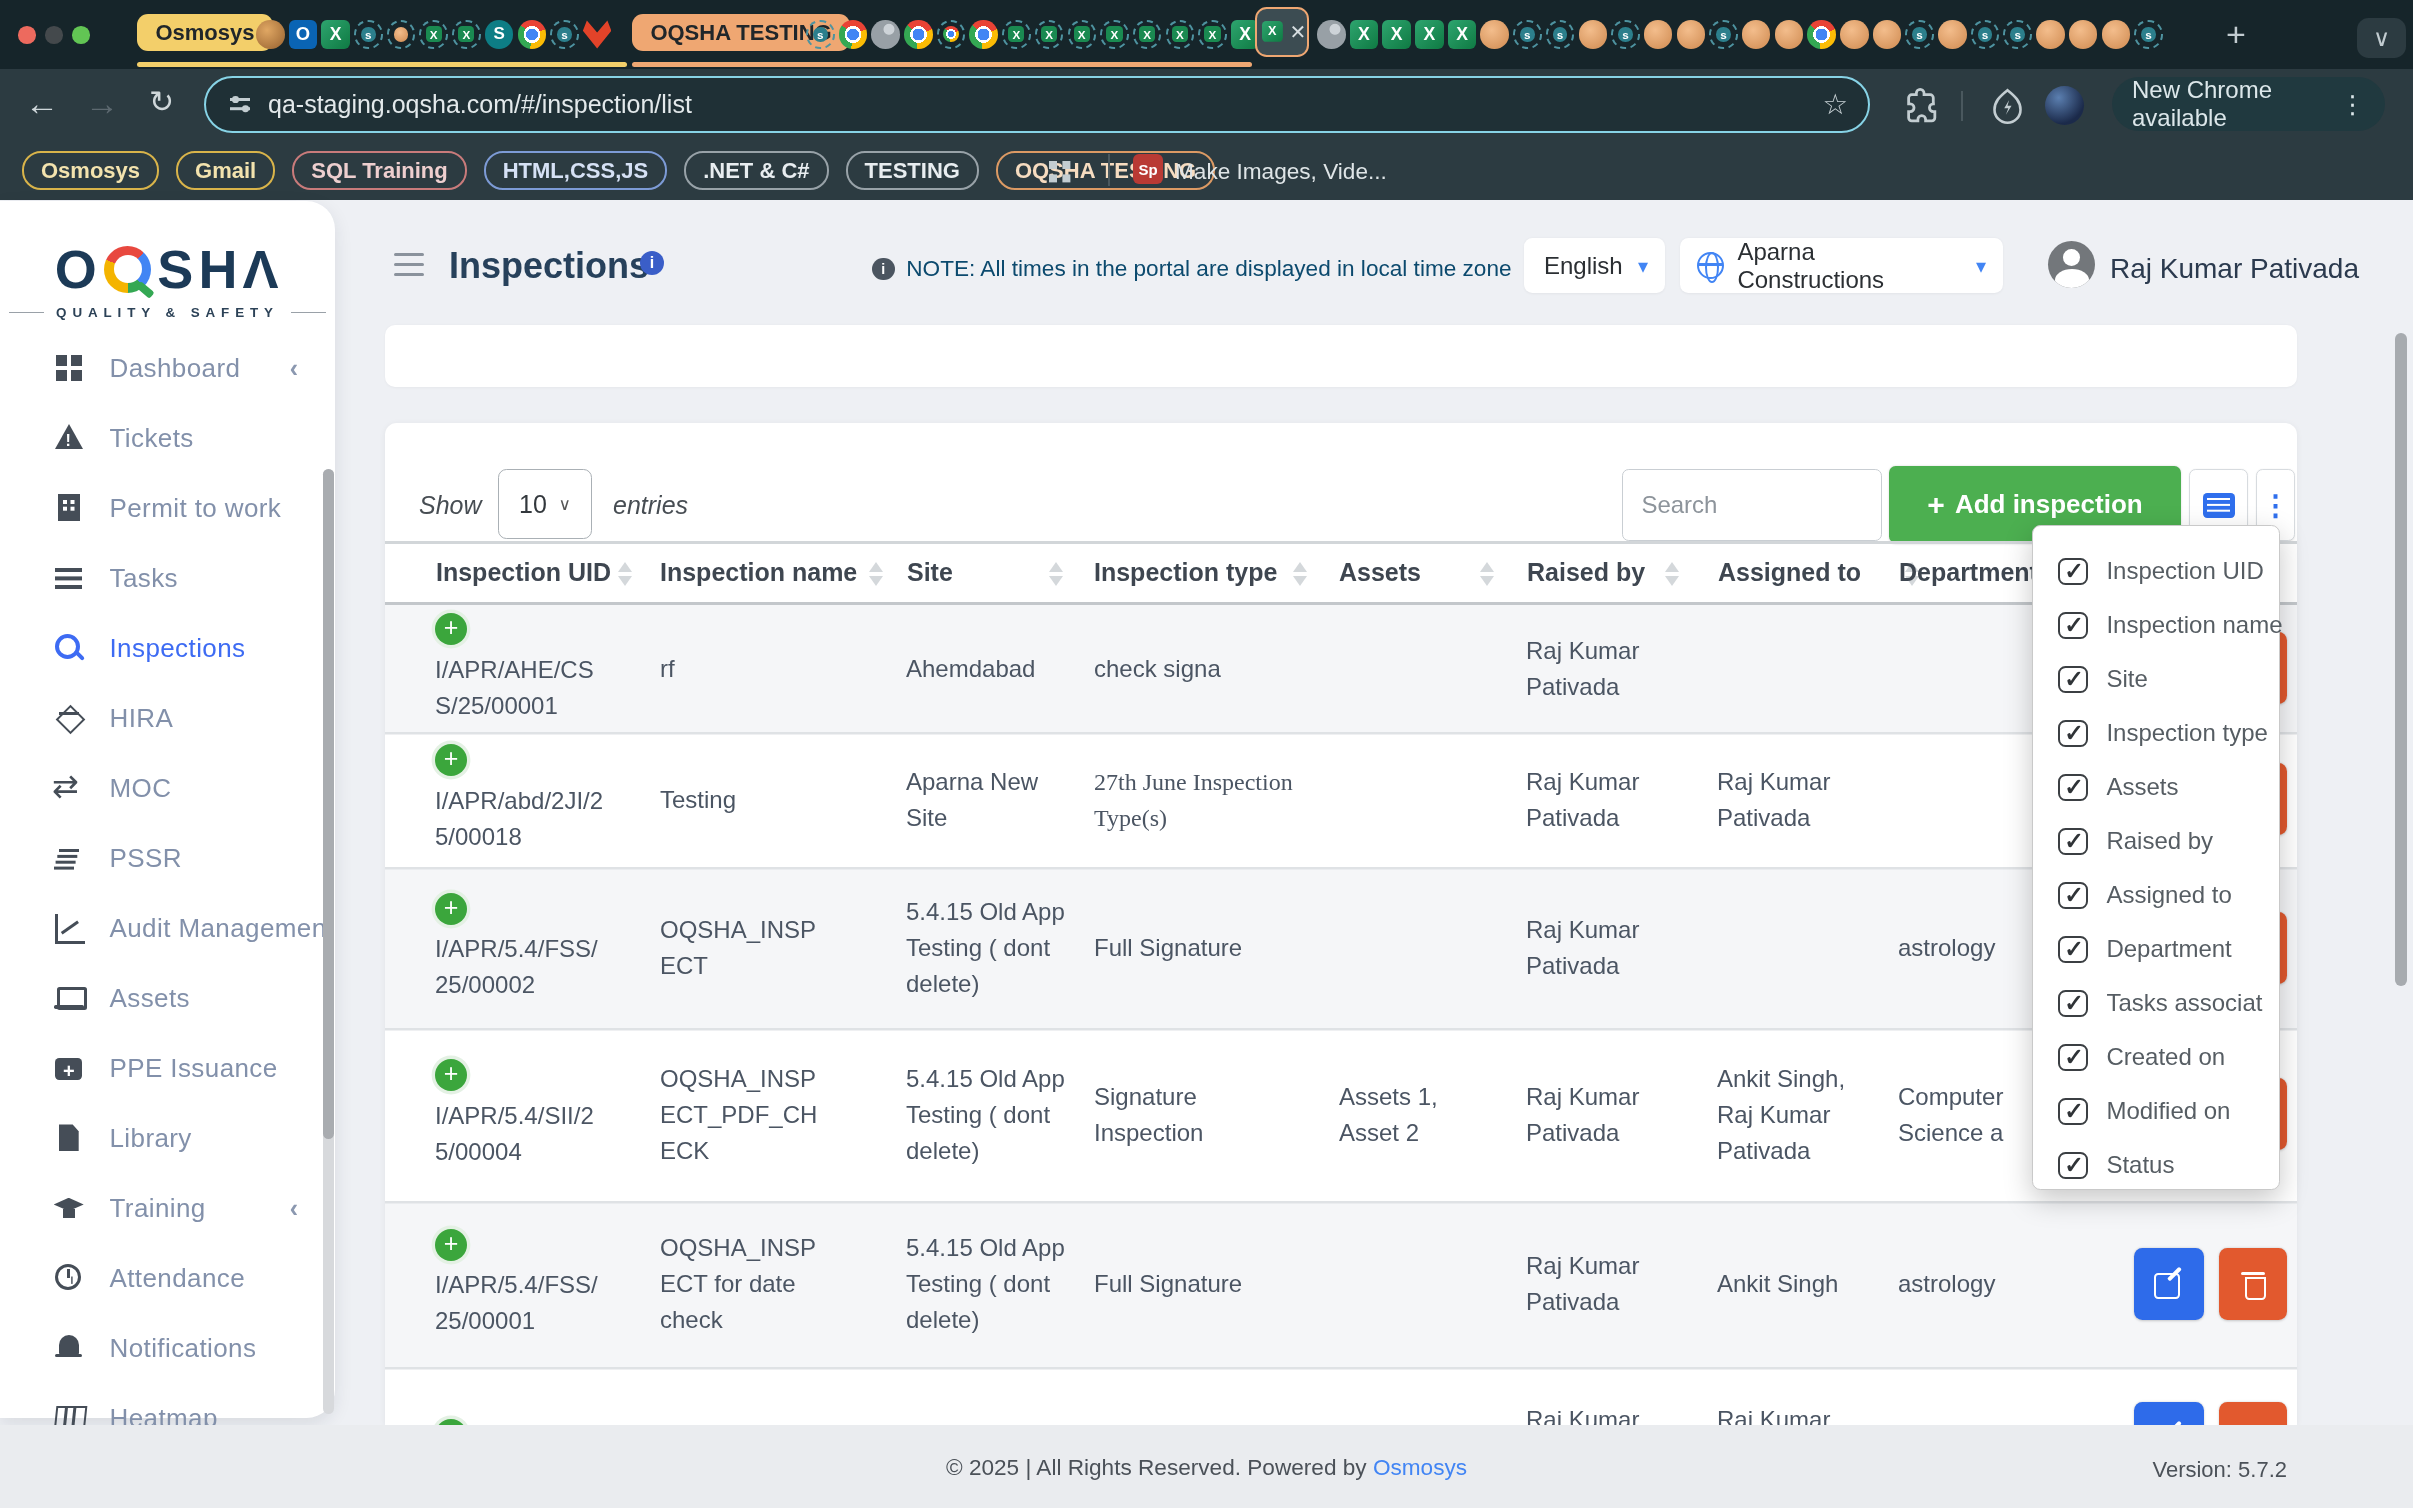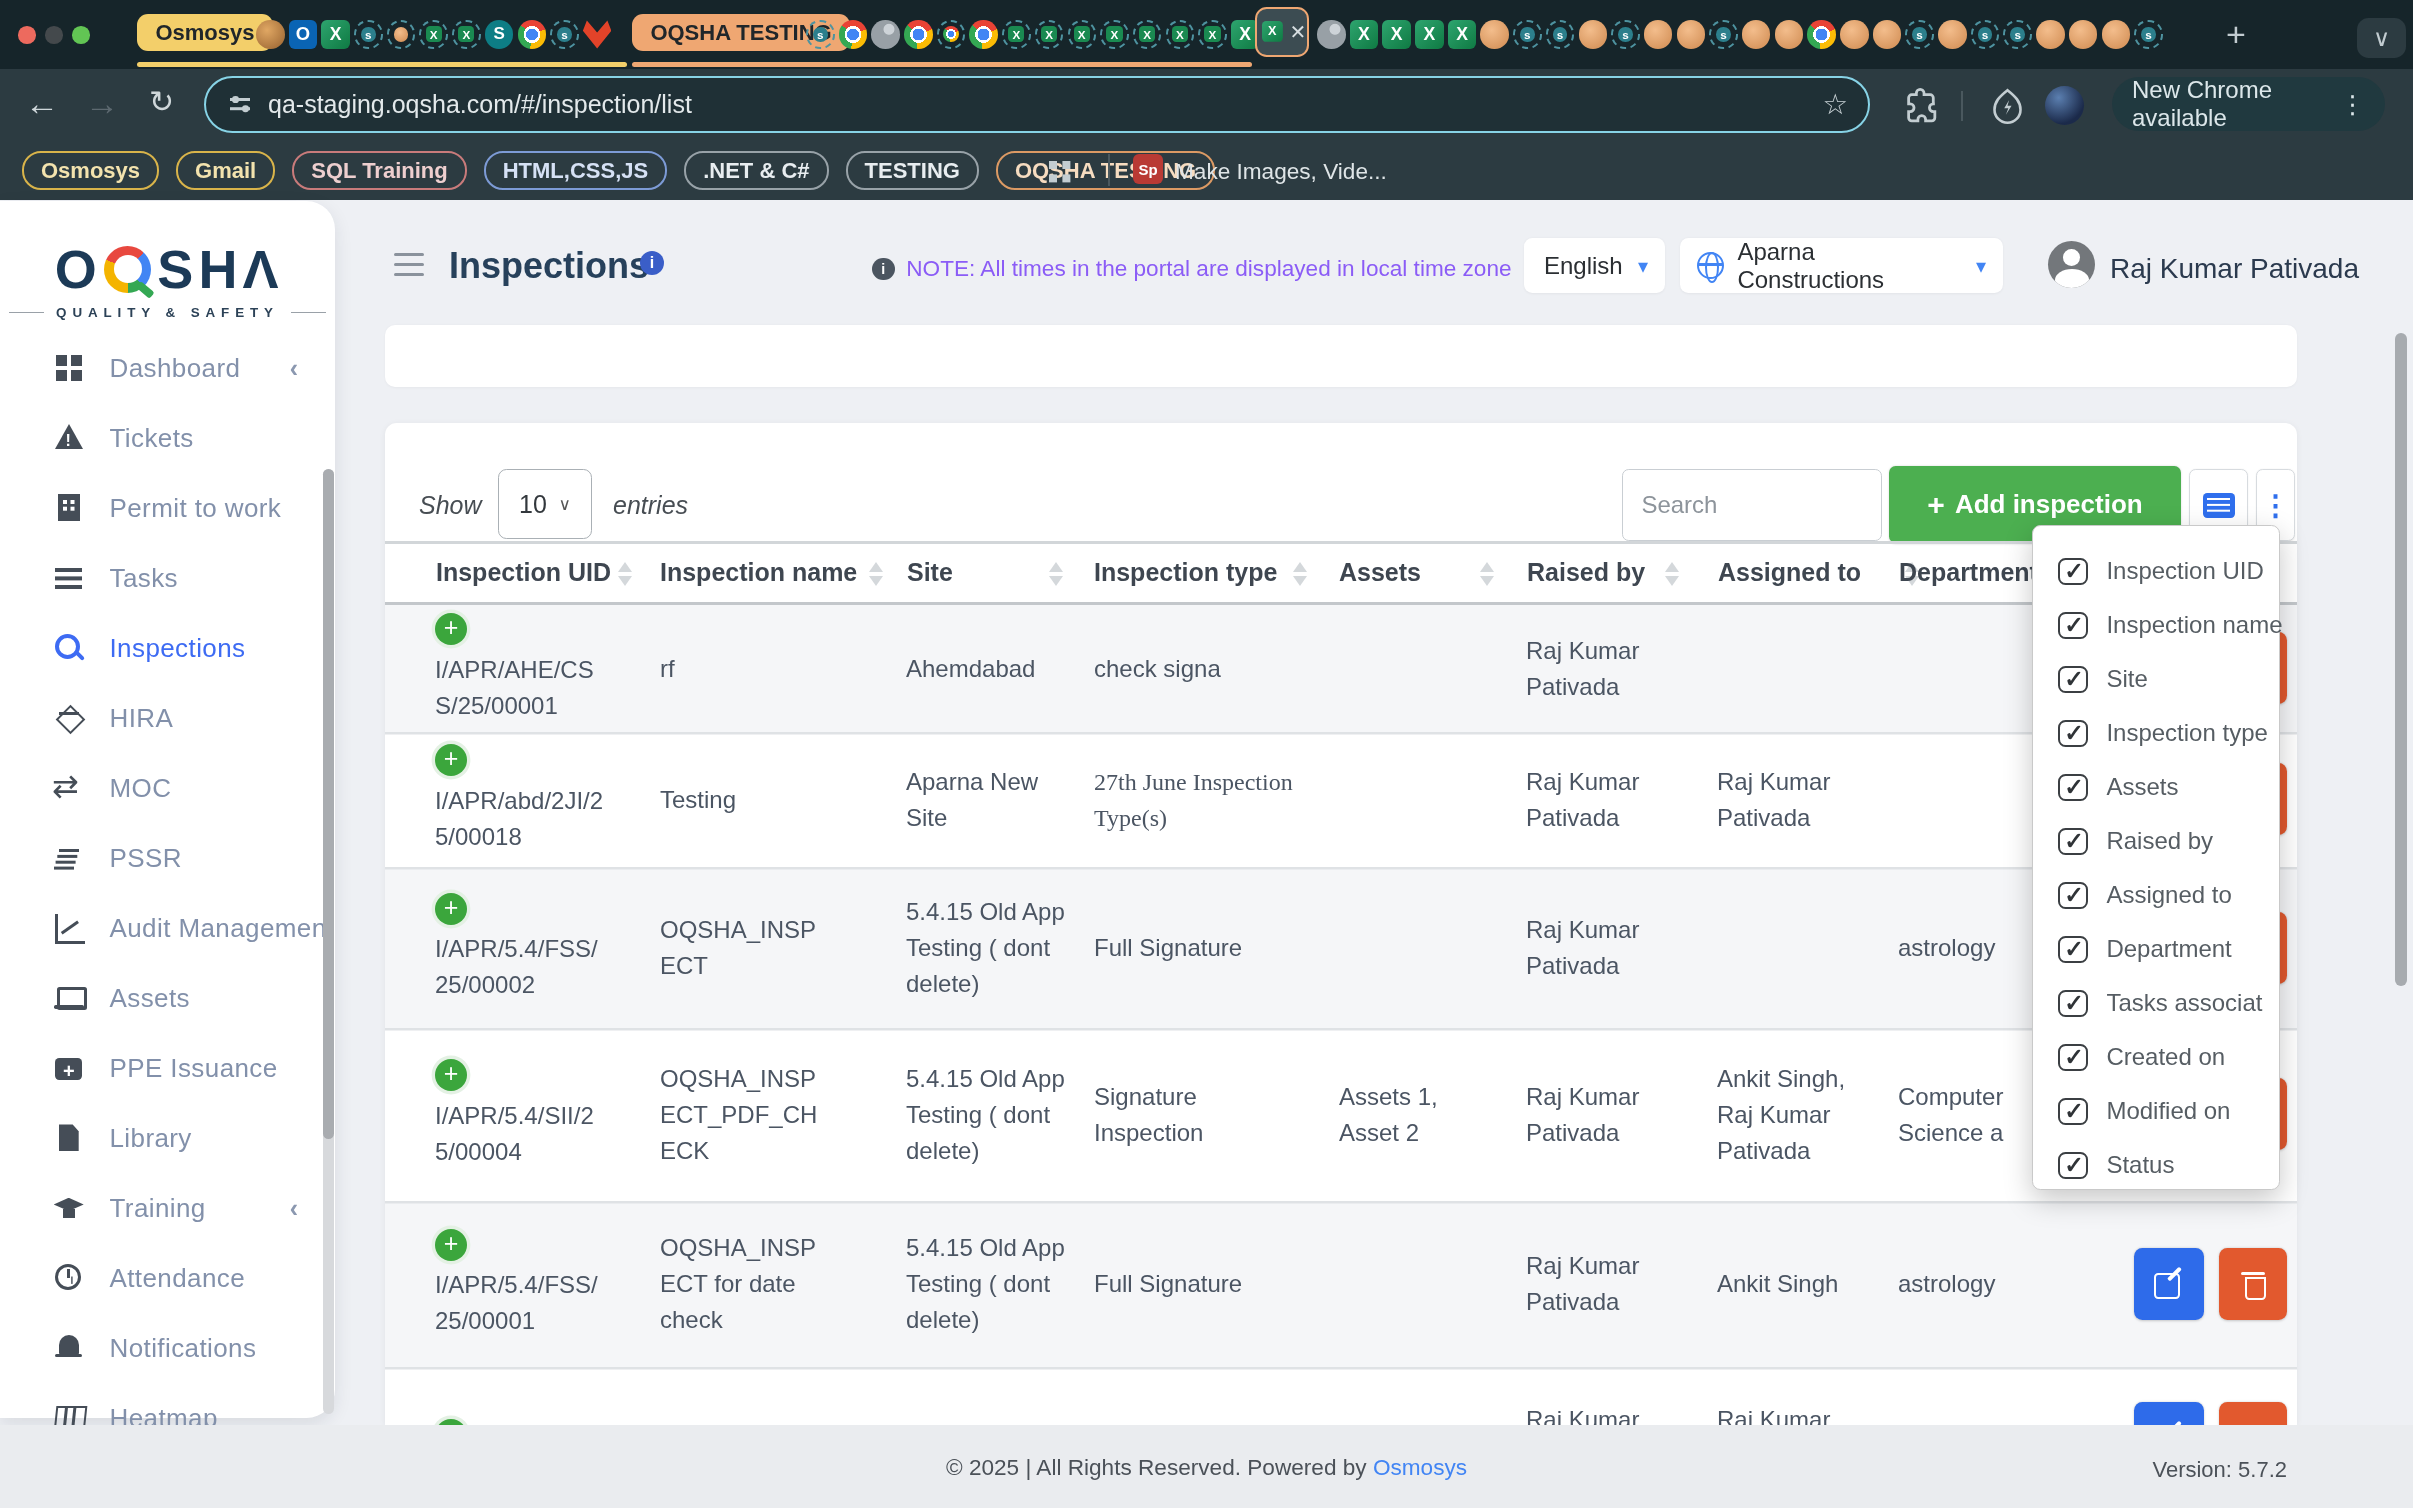--- a/index.html
+++ b/index.html
@@ -168,21 +168,21 @@
   
   .hamburger{position:absolute;left:394px;top:253px;width:30px;height:25px;cursor:pointer;}
   .hamburger span{position:absolute;left:0;width:30px;height:3.4px;background:#8a929c;border-radius:1.7px;}
   .hamburger span:nth-child(1){top:0;}.hamburger span:nth-child(2){top:10px;}.hamburger span:nth-child(3){top:20px;}
   .page-title{position:absolute;left:449px;top:245px;font-size:36px;font-weight:600;color:#27415b;}
   .info-badge{position:absolute;left:640px;top:251px;width:24px;height:24px;border-radius:50%;background:#3a5ec8;
       color:#fff;font-size:16px;font-weight:700;display:flex;align-items:center;justify-content:center;}
   .note{position:absolute;left:872px;top:256px;display:flex;align-items:center;gap:11.7px;}
   .note .nicon{width:22.6px;height:22.6px;border-radius:50%;background:#4b5560;color:#fff;font-size:14.2px;font-weight:700;
       display:flex;align-items:center;justify-content:center;flex:none;}
-  .note .ntext{font-size:22.6px;color:#8b5cf6;}
+  .note .ntext{font-size:22.6px;color:#0c4a6e;}
   .hdr-pill{position:absolute;top:238px;height:55px;background:#fff;border-radius:8.4px;display:flex;align-items:center;
       box-shadow:0 0.8px 2.5px rgba(0,0,0,.05);cursor:pointer;}
   .hdr-pill .caret{color:#4285f4;font-size:20px;margin-left:auto;margin-right:17px;}
   .lang-pill{left:1524px;width:141px;padding-left:20px;}
   .company-pill{left:1680px;width:323px;padding-left:17px;}
   .hdr-pill .ptext{font-size:24px;color:#2b2f33;margin-right:11.7px;}
   .ic-globe{position:relative;width:27px;height:27px;border:2.5px solid #4285f4;border-radius:50%;margin-right:13.4px;flex:none;}
   .ic-globe::before{content:"";position:absolute;left:5.9px;top:-2.5px;width:10px;height:27px;border:2.5px solid #4285f4;
       border-radius:50%;}
   .ic-globe::after{content:"";position:absolute;left:-0.8px;top:9.2px;width:23.5px;height:2.5px;background:#4285f4;}

